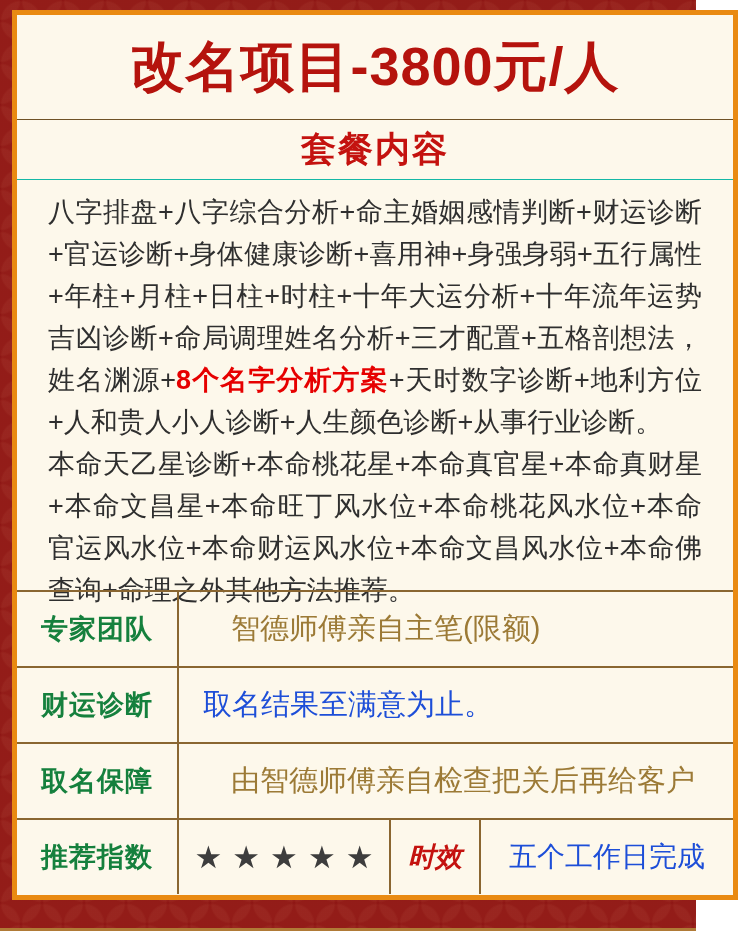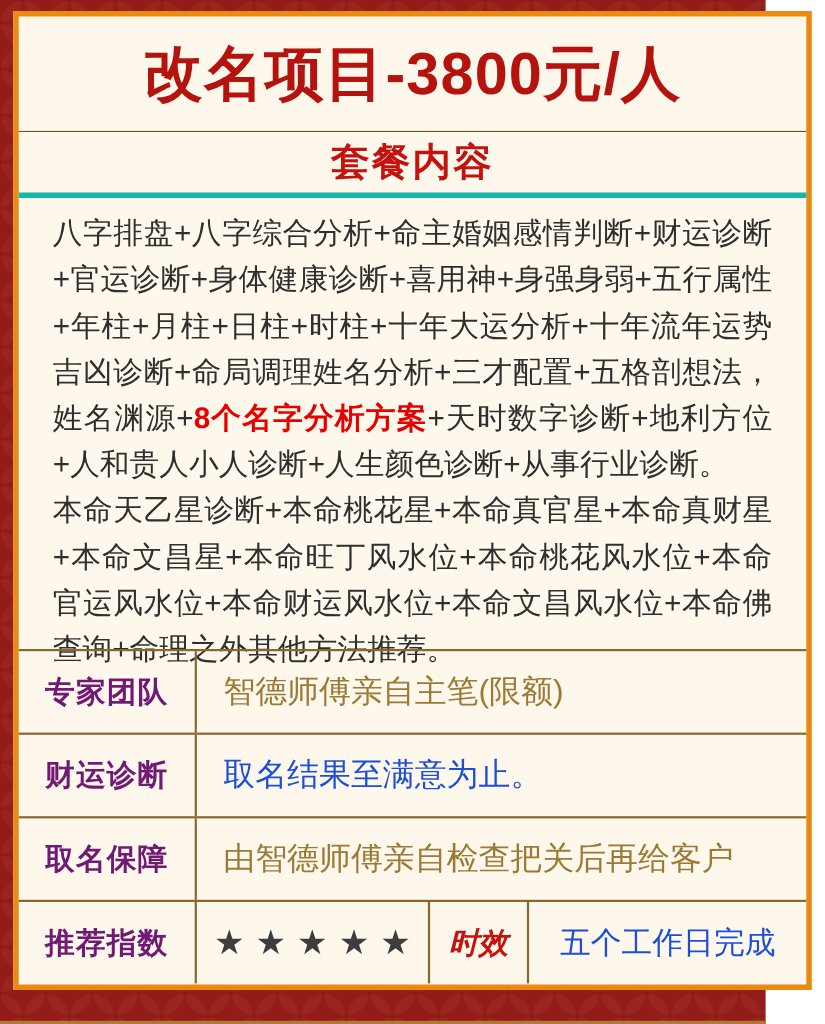--- a/index.html
+++ b/index.html
@@ -31,21 +31,21 @@
     display:flex;align-items:center;justify-content:center;
     border-bottom:1px solid #6f5226;
   }
   .title-block h1{
     margin:0;font-size:54px;font-weight:900;letter-spacing:1px;
     color:#b5130d;
   }
   .section-header{
     height:60px;box-sizing:border-box;
     display:flex;align-items:center;justify-content:center;
-    border-bottom:5px solid #14b8a6;
+    border-bottom:1px solid #14b8a6;
   }
   .section-header h2{
     margin:0;font-size:35px;font-weight:900;letter-spacing:2px;
     color:#c4120f;
   }
   .body-text{
     height:410px;box-sizing:border-box;
     padding:11px 31px 0 31px;
     font-size:27px;line-height:42px;color:#2f2f2f;
   }
@@ -59,24 +59,24 @@
   }
   .info-table .row{
     height:76px;box-sizing:border-box;
     border-top:2px solid #8a6631;
     display:flex;align-items:stretch;
   }
   .cell{display:flex;align-items:center;box-sizing:border-box;}
   .cell.label{
     width:162px;flex:0 0 162px;justify-content:center;
     border-right:2px solid #8a6631;
-    color:#701a75;font-size:27px;font-weight:900;letter-spacing:1px;
+    color:#15803d;font-size:27px;font-weight:900;letter-spacing:1px;
   }
   .cell.value{flex:1;padding-left:24px;font-size:29px;}
-  .cell.value.gold{color:#9c7a36;}
+  .cell.value.gold{color:#9c7a36;margin-left:28px;}
   .cell.value.dark{color:#1d4ed8;}
   .row.rating .cell.stars{
     width:212px;flex:0 0 212px;justify-content:center;
     border-right:2px solid #8a6631;
     color:#3d3d3d;font-size:31px;letter-spacing:10px;padding-left:10px;
   }
   .row.rating .cell.time-label{
     width:90px;flex:0 0 90px;justify-content:center;
     border-right:2px solid #8a6631;
     color:#c4120f;font-size:27px;font-weight:900;font-style:italic;

